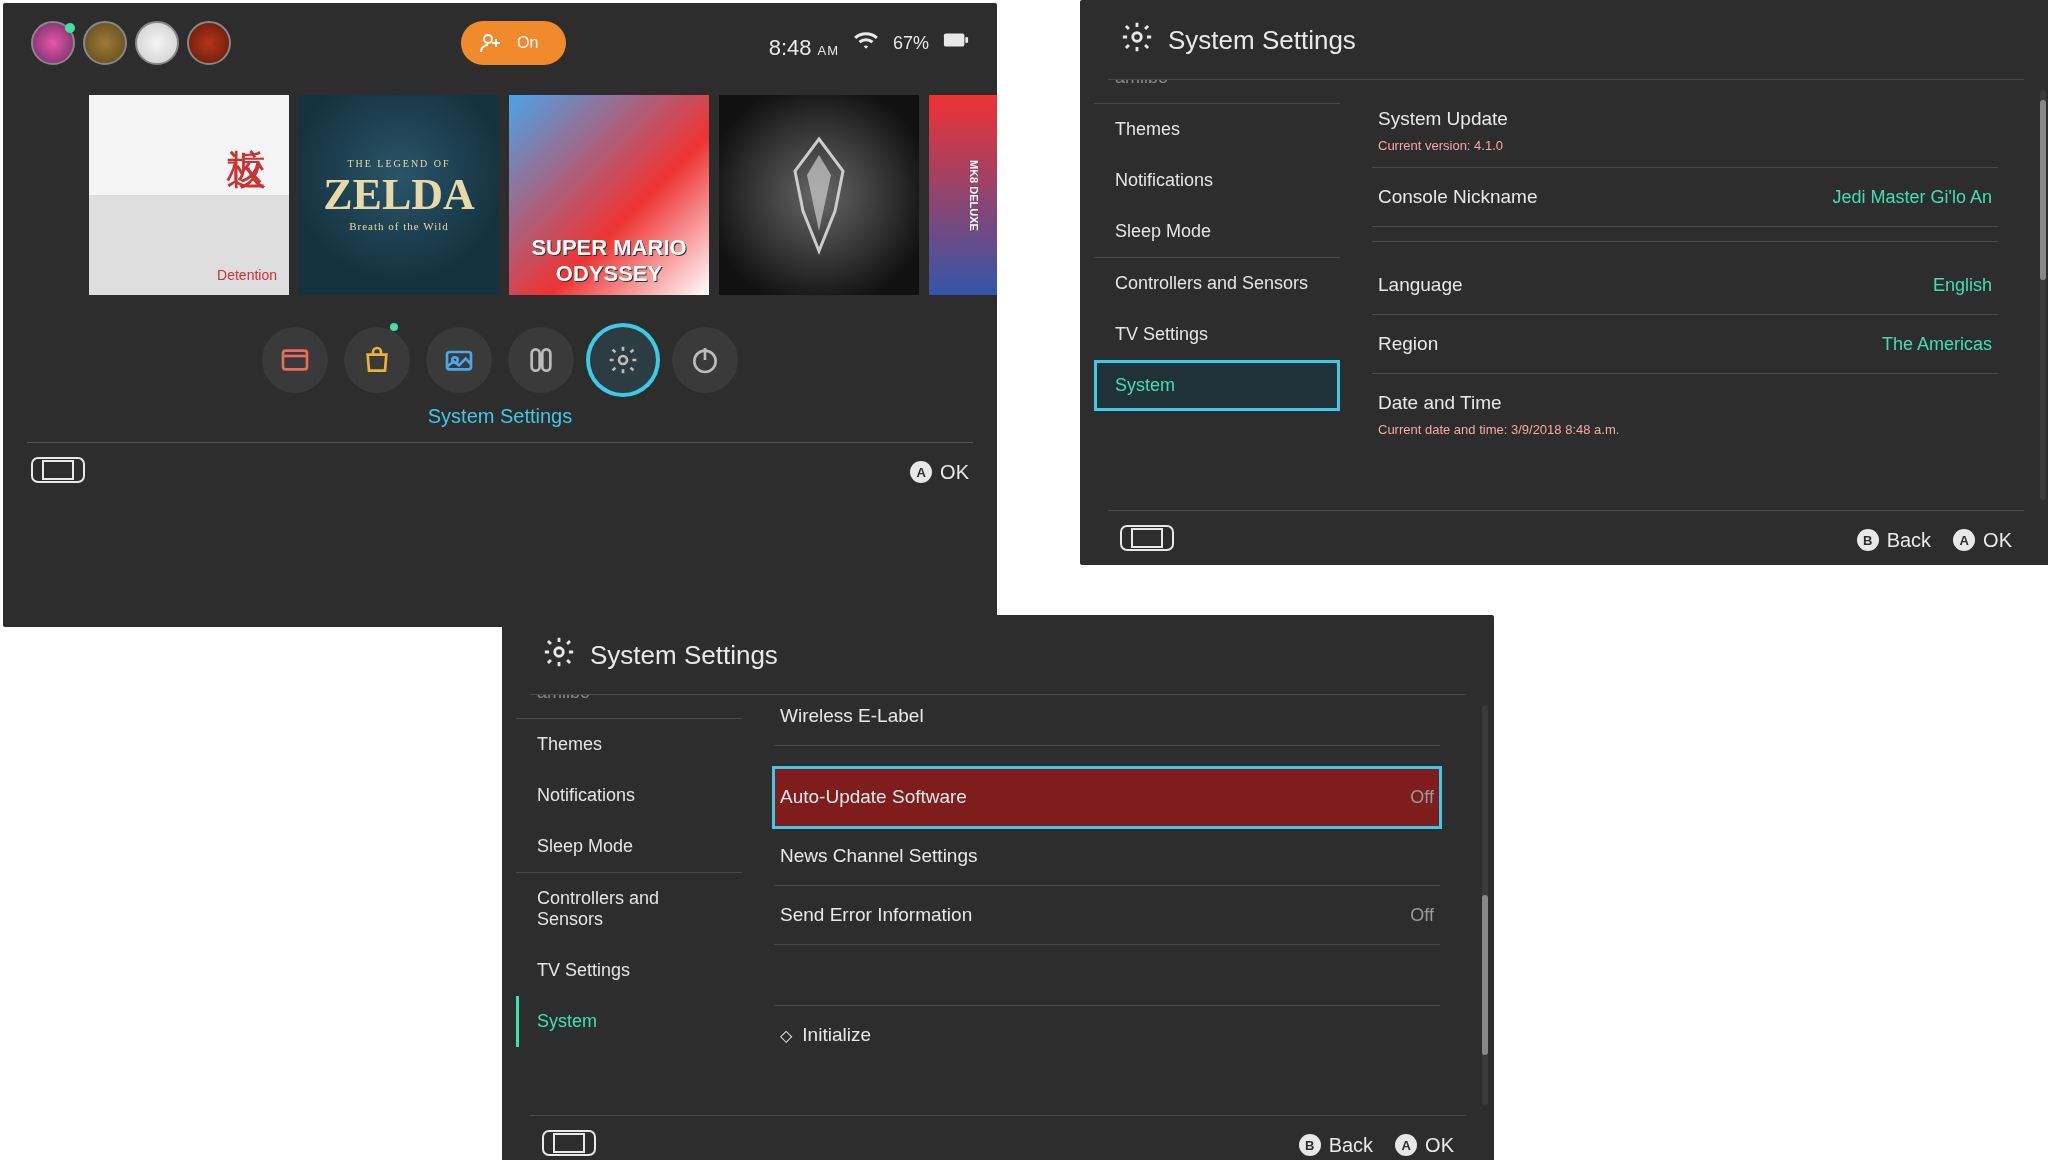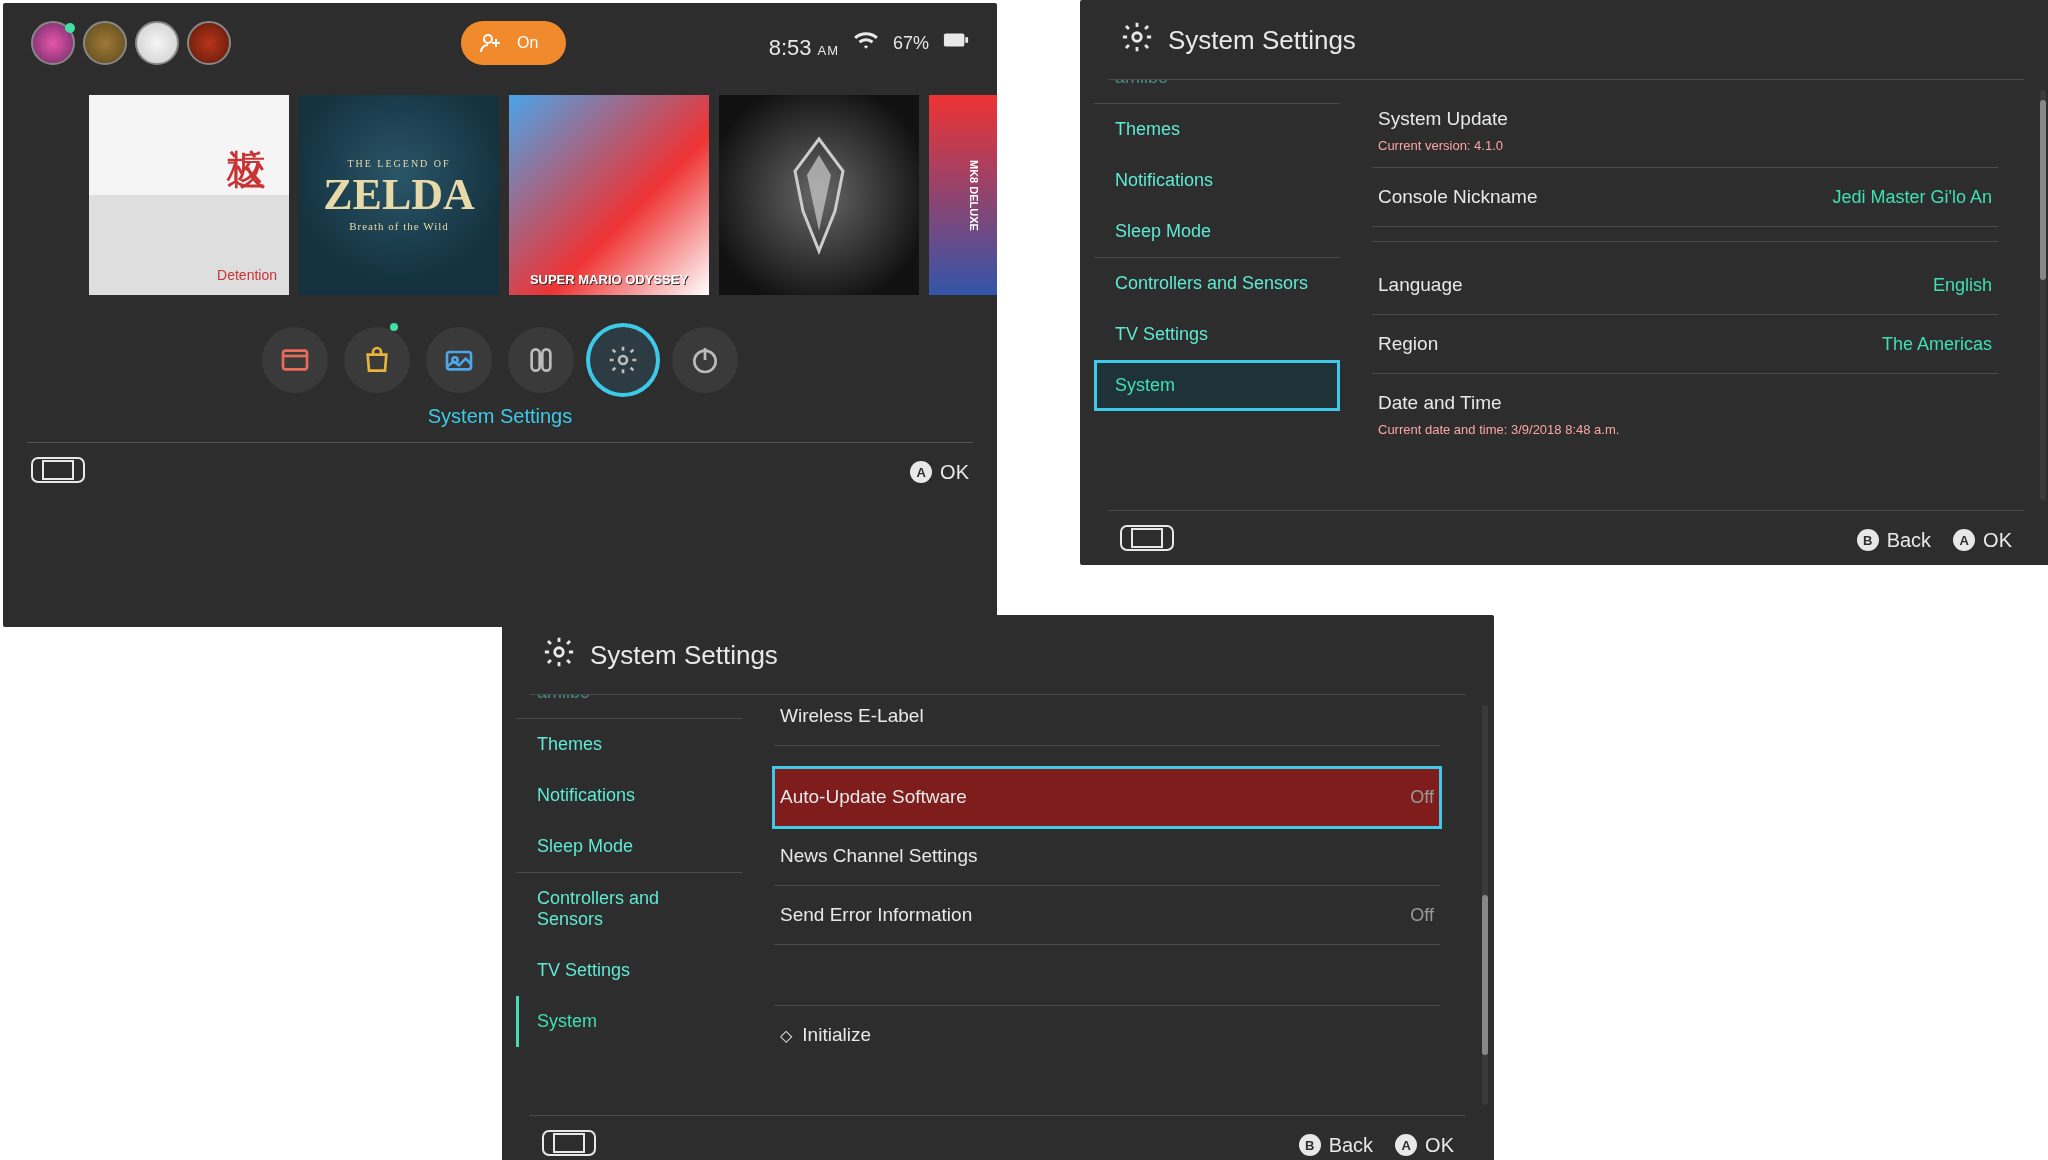--- a/index.html
+++ b/index.html
@@ -112,21 +112,21 @@
     font-size:26px;
   }
   .settings-header svg { width:34px; height:34px; }
   .s-body { display:flex; height: 430px; position:relative;}
   .s-sidebar {
     width: 260px; padding: 0 0 0 14px; overflow:hidden; border-right:0px;
   }
   .s-sidebar-group { border-top:1px solid #4a4a4a; padding:0;}
   .s-sidebar-group:first-child { border-top:none; }
   .side-item {
-    padding: 15px 12px 15px 18px; font-size:18px; color:#5eead4;
+    padding: 15px 12px 15px 18px; font-size:18px; color:#e5e5e5;
     border-left:3px solid transparent;
   }
   .side-item.cut { margin-top:-28px; opacity:0.5;}
   .side-item.selected {
     color:#3fe0b0; border-left:3px solid #3fe0b0;
   }
   .side-item.selected.boxed {
     outline: 3px solid #3fc9e8; outline-offset:-3px; background:#1e3238;
   }
   .s-content {
@@ -187,21 +187,21 @@
         <svg viewBox="0 0 24 24" stroke="#fff" fill="none" stroke-width="2">
             <circle cx="9" cy="8" r="4"></circle>
             <path d="M2 21c0-4 3-7 7-7"></path>
             <path d="M17 8v8M13 12h8"></path>
           </svg>
       </span>
       <span>On</span>
     </div>
     <div class="status-right">
       <span class="time">
-        <span style="font-weight:500;">8:53</span>
+        <span style="font-weight:500;">8:48</span>
         <span class="ampm">AM</span>
       </span>
       <span class="wifi-icon">
         <svg viewBox="0 0 24 24" fill="#e8e8e8">
             <path d="M12 20l2-2a3 3 0 00-4 0l2 2zm-5-5a8 8 0 0110 0l2-2a11 11 0 00-14 0l2 2zm-4-4a14 14 0 0118 0l2-2a17 17 0 00-22 0l2 2z"></path>
           </svg>
       </span>
       <span style="font-size:18px;">67%</span>
       <span class="battery-icon">
         <svg viewBox="0 0 28 16">
@@ -218,21 +218,21 @@
       <span class="det">Detention</span>
     </div>
     <div class="game-tile tile2">
       <div style="text-align:center;">
         <div style="font-size:10px;letter-spacing:2px;">THE LEGEND OF</div>
         <div class="ztxt">ZELDA</div>
         <div style="font-size:11px;letter-spacing:1px;">Breath of the Wild</div>
       </div>
     </div>
     <div class="game-tile tile3">
-      <span style="font-size:13px; text-shadow:1px 1px #333; align-self:flex-end;margin-top:40px;">SUPER MARIO ODYSSEY</span>
+      <span style="font-size:22px; text-shadow:1px 1px #333; align-self:flex-end;margin-top:40px;">SUPER MARIO ODYSSEY</span>
     </div>
     <div class="game-tile tile4">
       <svg viewBox="0 0 40 60">
           <path d="M20 2 L32 18 L28 38 L20 58 L12 38 L8 18 Z" fill="none" stroke="#ccc" stroke-width="1.5"></path>
           <path d="M20 10 L26 20 L20 48 L14 20 Z" fill="#ccc" opacity="0.7"></path>
         </svg>
     </div>
     <div class="game-tile tile5" style="width:90px;">
       <span style="font-size:11px; color:#fff; font-weight:bold; writing-mode:vertical-rl;">MK8 DELUXE</span>
     </div>

